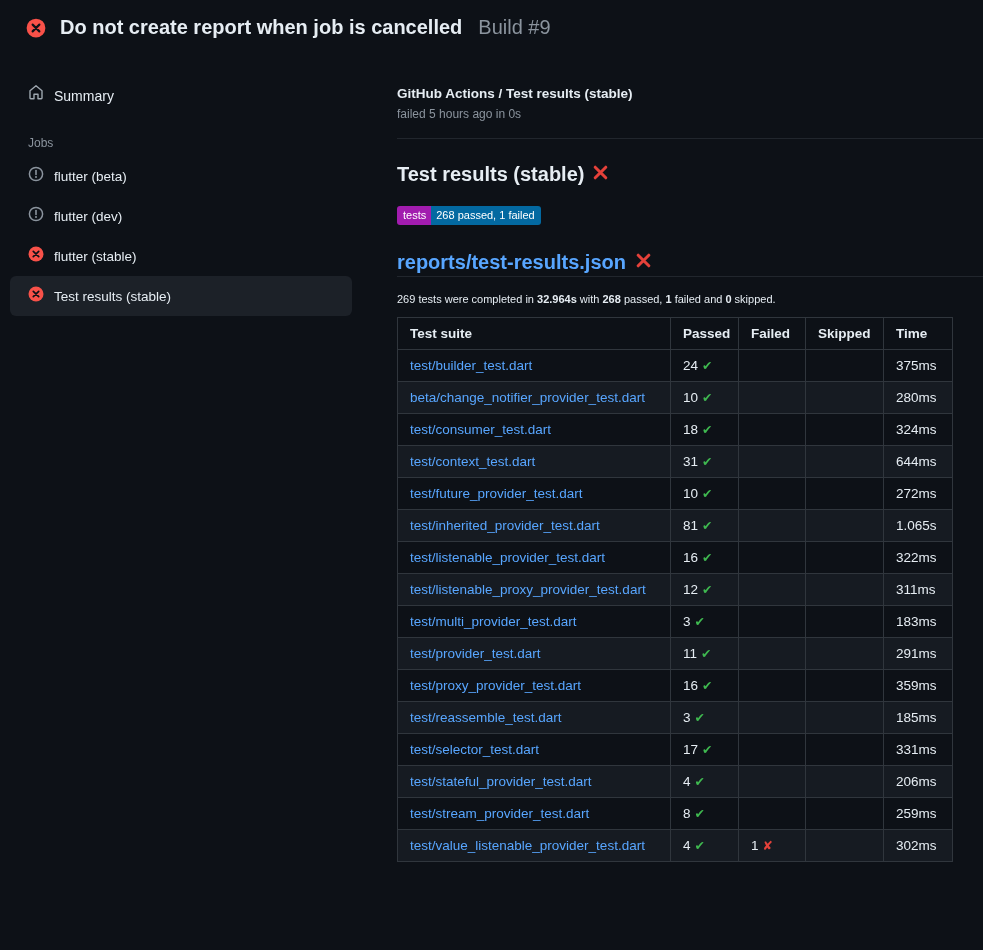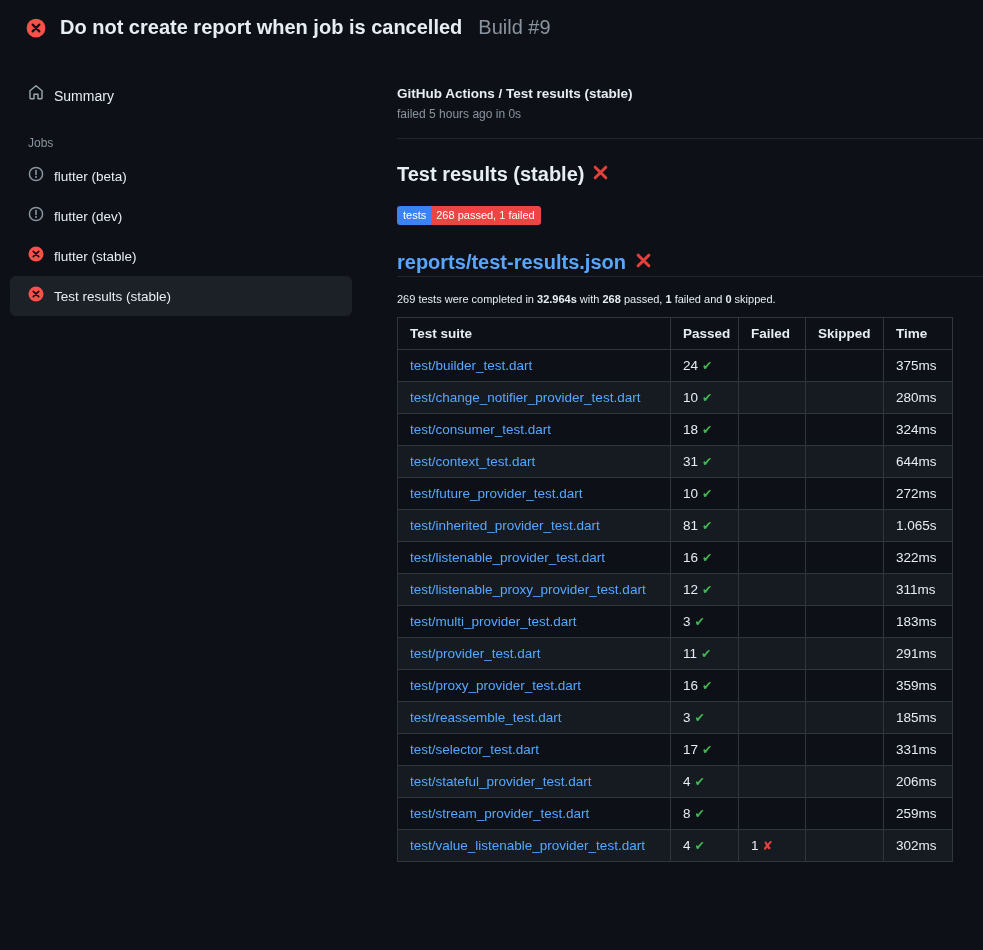--- a/index.html
+++ b/index.html
@@ -53,22 +53,22 @@
   .main{position:absolute;left:397px;top:86px;width:592px;}
   .breadcrumb{font-size:13.5px;font-weight:700;color:var(--fg);}
   .status-line{font-size:12px;color:var(--muted);margin-top:6px;}
   .divider{border:none;border-top:1px solid var(--border-muted);margin-top:17px;}
   .section-title{
     margin-top:24px;font-size:20px;font-weight:700;color:var(--fg);
     display:flex;align-items:center;gap:8px;
   }
   .badge{margin-top:20px;display:inline-flex;font-size:11px;font-weight:400;
     border-radius:3px;overflow:hidden;line-height:1;}
-  .badge-label{background:#3b82f6;color:#fff;padding:4px 5px 4px 6px;}
-  .badge-value{background:#ef4444;color:#fff;padding:4px 6px 4px 5px;}
+  .badge-label{background:#a21caf;color:#fff;padding:4px 5px 4px 6px;}
+  .badge-value{background:#0369a1;color:#fff;padding:4px 6px 4px 5px;}
   .report-title{
     margin-top:26px;padding-bottom:2px;border-bottom:1px solid var(--border-muted);
     font-size:20px;font-weight:700;display:flex;align-items:center;gap:9px;
   }
   .report-title a{color:var(--link);text-decoration:none;}
   .summary-line{margin-top:16px;font-size:11px;color:var(--fg);}
   .summary-line b{font-weight:700;}
   
   table.results{
     margin-top:12px;border-collapse:collapse;width:555px;
@@ -199,21 +199,21 @@
     </thead>
     <tbody>
         <tr>
           <td class="c-suite"><a>test/builder_test.dart</a></td>
           <td class="c-num"><span>24</span><span class="icon-check">✔</span></td>
           <td class="c-num"></td>
           <td></td>
           <td>375ms</td>
         </tr>
         <tr>
-          <td class="c-suite"><a>test/change_notifier_provider_test.dart</a></td>
+          <td class="c-suite"><a>beta/change_notifier_provider_test.dart</a></td>
           <td class="c-num"><span>10</span><span class="icon-check">✔</span></td>
           <td class="c-num"></td>
           <td></td>
           <td>280ms</td>
         </tr>
         <tr>
           <td class="c-suite"><a>test/consumer_test.dart</a></td>
           <td class="c-num"><span>18</span><span class="icon-check">✔</span></td>
           <td class="c-num"></td>
           <td></td>

